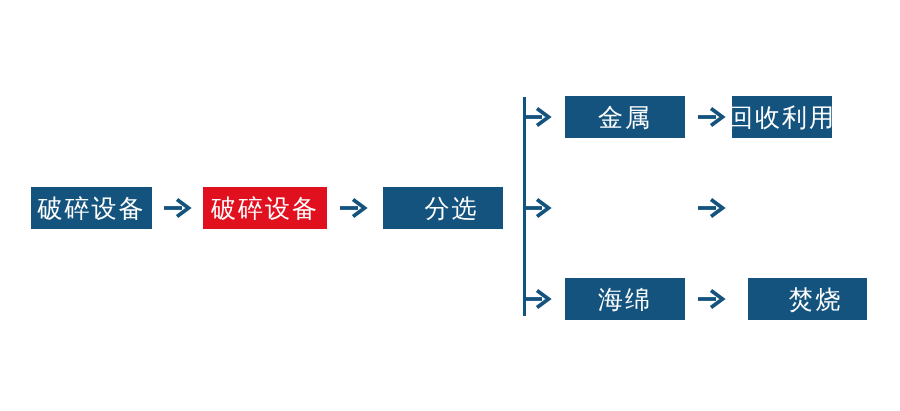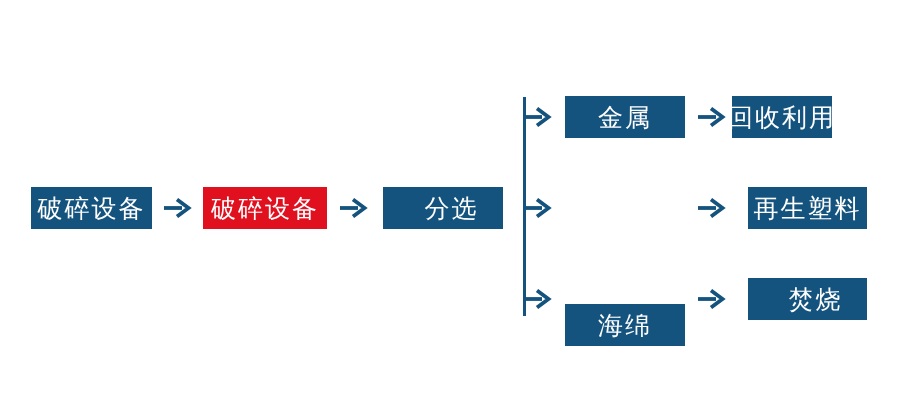--- a/index.html
+++ b/index.html
@@ -94,29 +94,28 @@
       <path d="M0 10 H18" stroke="currentColor" stroke-width="3.8" fill="none"></path>
       <path d="M13 1.5 L24.5 10 L13 18.5" stroke="currentColor" stroke-width="3.8" fill="none" stroke-linejoin="miter"></path>
     </svg>
   </div>
   <div class="arrow" style="left:698px; top:198px;">
     <svg viewBox="0 0 28 20">
       <path d="M0 10 H18" stroke="currentColor" stroke-width="3.8" fill="none"></path>
       <path d="M13 1.5 L24.5 10 L13 18.5" stroke="currentColor" stroke-width="3.8" fill="none" stroke-linejoin="miter"></path>
     </svg>
   </div>
-  <div class="node primary" style="left:748px; top:187px; width:119px;">再生塑料</div>
 
   <div class="arrow" style="left:524px; top:289px;">
     <svg viewBox="0 0 28 20">
       <path d="M0 10 H18" stroke="currentColor" stroke-width="3.8" fill="none"></path>
       <path d="M13 1.5 L24.5 10 L13 18.5" stroke="currentColor" stroke-width="3.8" fill="none" stroke-linejoin="miter"></path>
     </svg>
   </div>
-  <div class="node primary" style="left:565px; top:278px; width:120px;margin-top:26px;">海绵</div>
+  <div class="node primary" style="left:565px; top:278px; width:120px;">海绵</div>
   <div class="arrow" style="left:698px; top:289px;">
     <svg viewBox="0 0 28 20">
       <path d="M0 10 H18" stroke="currentColor" stroke-width="3.8" fill="none"></path>
       <path d="M13 1.5 L24.5 10 L13 18.5" stroke="currentColor" stroke-width="3.8" fill="none" stroke-linejoin="miter"></path>
     </svg>
   </div>
   <div class="node primary" style="left:748px; top:278px; width:119px;padding-left:16px;">焚烧</div>
 
 </div>
 

